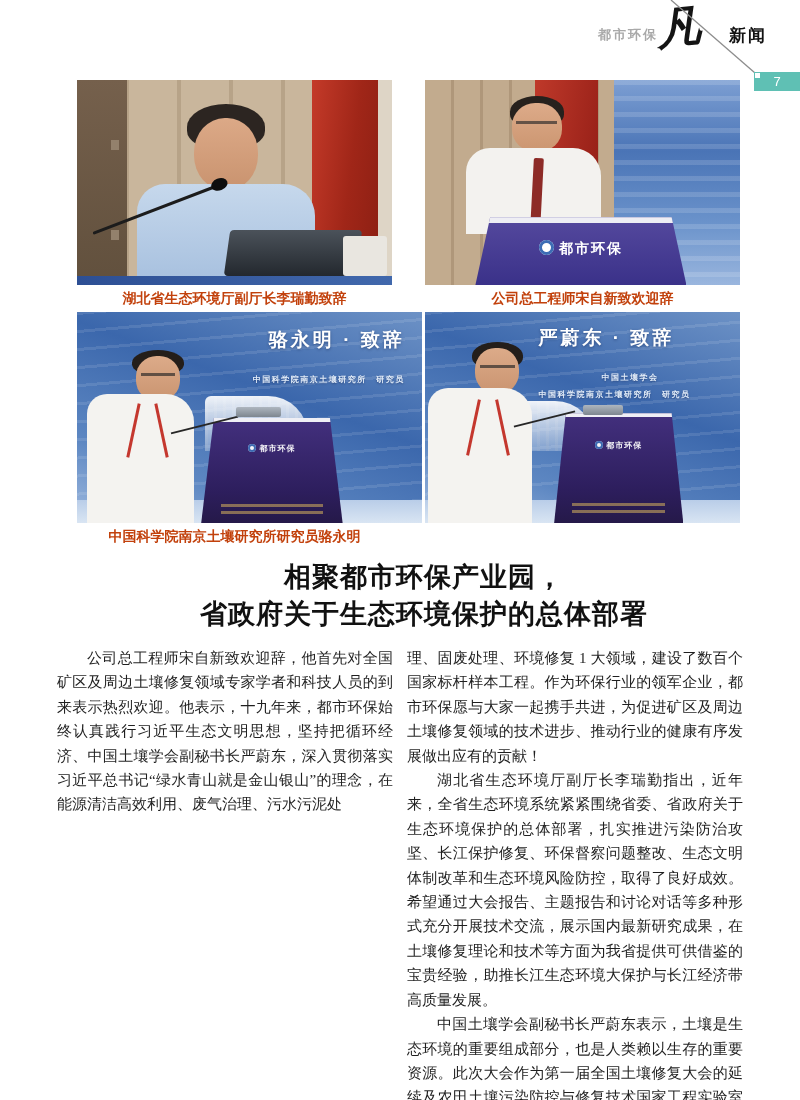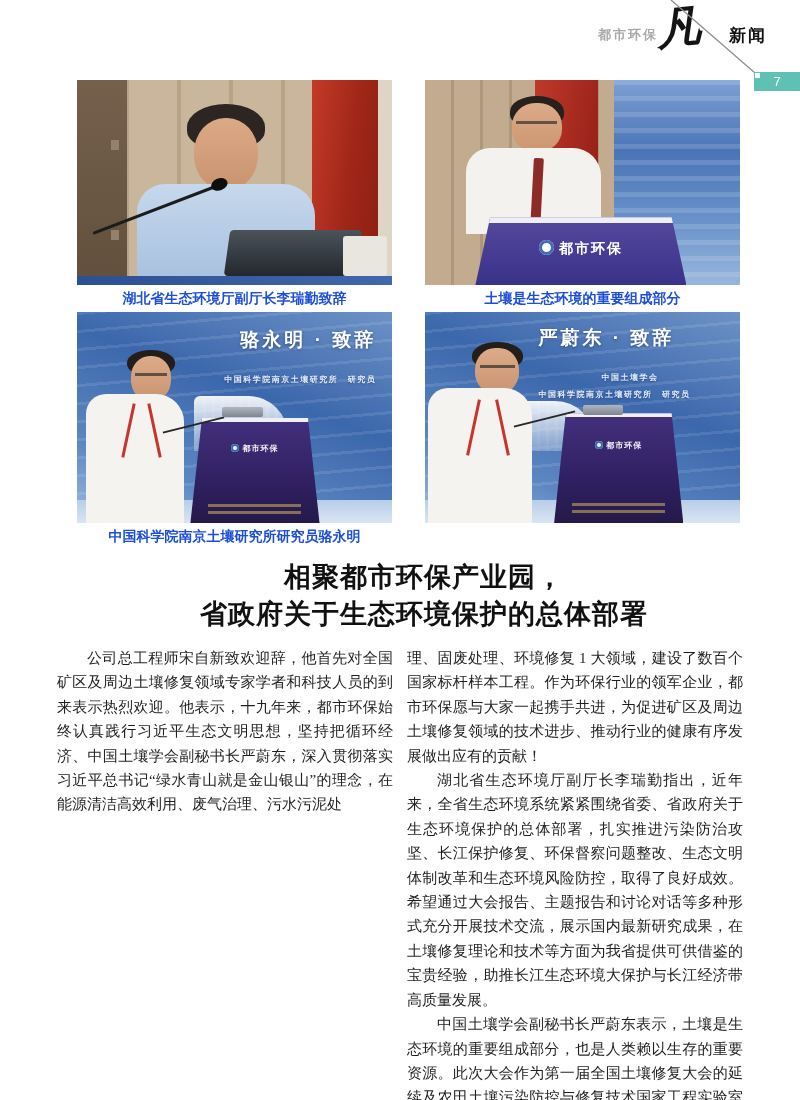--- a/index.html
+++ b/index.html
@@ -18,26 +18,26 @@
              font-size:17px; font-weight:bold; color:#111; letter-spacing:2px; }
   .pagebox { position:absolute; left:754px; top:72px; width:46px; height:19px; background:#5fc0b4;
              color:#ffffff; font-family:"Liberation Sans",sans-serif; font-size:13px;
              text-align:center; line-height:19px; }
   .pagebox-notch { position:absolute; left:1px; top:1px; width:5px; height:5px; background:#ffffff; }
 
   
   .photo { position:absolute; overflow:hidden; background:#8fa6c6; }
   .photo-tl { left:77px;  top:80px;  width:315px; height:205px; }
   .photo-tr { left:425px; top:80px;  width:315px; height:205px; }
-  .photo-bl { left:77px;  top:312px; width:315px; height:211px; }
+  .photo-bl { left:77px;  top:312px; width:345px; height:211px; }
   .photo-br { left:425px; top:312px; width:315px; height:211px; }
   .photo > div, .photo > span { position:absolute; }
 
   .caption { position:absolute; width:315px; text-align:center; font-family:"Liberation Sans",sans-serif;
-             font-size:14px; font-weight:bold; color:#1d4ed8; }
+             font-size:14px; font-weight:bold; color:#c2410c; }
   .cap-1 { left:77px;  top:290px; } .cap-2 { left:425px; top:290px; }
   .cap-3 { left:77px;  top:528px; } .cap-4 { left:425px; top:528px; }
 
   
   .photo-tl { background:repeating-linear-gradient(90deg,#c9b69c 0 48px,#b7a388 48px 52px); }
   .p1-door   { left:0; top:0; width:50px; height:100%; background:linear-gradient(180deg,#75604c,#61503d); }
   .p1-knob1  { left:34px; top:60px;  width:8px; height:10px; background:#93816c; }
   .p1-knob2  { left:34px; top:150px; width:8px; height:10px; background:#93816c; }
   .p1-flag   { right:14px; top:0; width:66px; height:100%;
                background:linear-gradient(97deg,#c43a29 0%,#a02618 55%,#8c1f13 100%); }
@@ -236,21 +236,21 @@
     <div class="man-head p4-head"></div>
     <div class="glasses p4-glass"></div>
     <div class="man-shirt p4-shirt"></div>
     <div class="lan p4-lan1"></div>
     <div class="lan p4-lan2"></div>
     <div class="micline p4-mic"></div>
     <div class="pod-laptop p4-lap"></div>
   </div>
 
   <div class="caption cap-1">湖北省生态环境厅副厅长李瑞勤致辞</div>
-  <div class="caption cap-2">土壤是生态环境的重要组成部分</div>
+  <div class="caption cap-2">公司总工程师宋自新致欢迎辞</div>
   <div class="caption cap-3">中国科学院南京土壤研究所研究员骆永明</div>
 
   <div class="title">
     <div>相聚都市环保产业园，</div>
     <div>省政府关于生态环境保护的总体部署</div>
   </div>
 
   <div class="body-cols">
     <div class="col">
       <p class="indent">公司总工程师宋自新致欢迎辞，他首先对全国矿区及周边土壤修复领域专家学者和科技人员的到来表示热烈欢迎。他表示，十九年来，都市环保始终认真践行习近平生态文明思想，坚持把循环经济、中国土壤学会副秘书长严蔚东，深入贯彻落实习近平总书记“绿水青山就是金山银山”的理念，在能源清洁高效利用、废气治理、污水污泥处</p>

